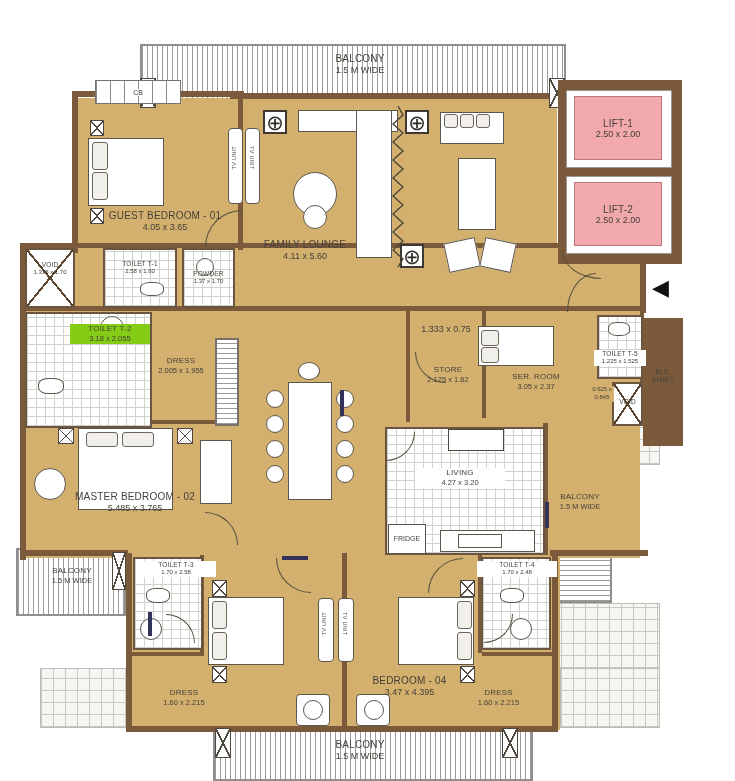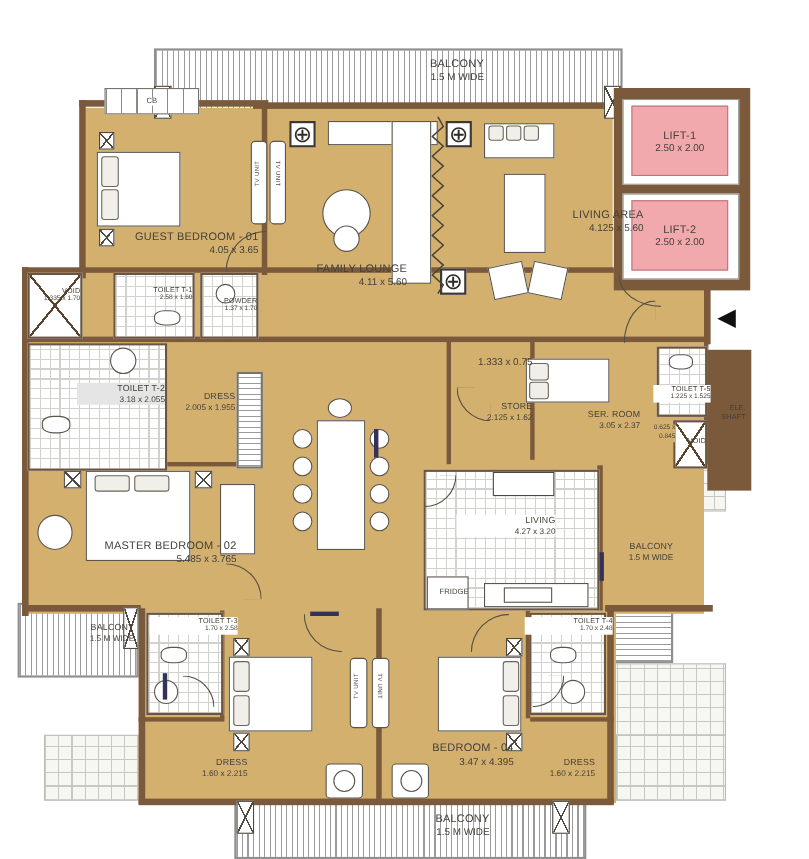--- a/index.html
+++ b/index.html
@@ -21,21 +21,21 @@
       repeating-linear-gradient(90deg,#c8c8c2 0 1px,transparent 1px 12px),
       repeating-linear-gradient(0deg,#c8c8c2 0 1px,transparent 1px 12px),#f6f6f3;
       border:1px solid #bdbdb7;box-sizing:border-box}
   .xfill{background-image:
       linear-gradient(to top right,transparent calc(50% - 1px),#5a4430 calc(50% - 1px) calc(50% + 1px),transparent calc(50% + 1px)),
       linear-gradient(to bottom right,transparent calc(50% - 1px),#5a4430 calc(50% - 1px) calc(50% + 1px),transparent calc(50% + 1px))}
   .xb{position:absolute;background:#fff;border:1px solid #4e483e;box-sizing:border-box;
       background-image:
       linear-gradient(to top right,transparent calc(50% - .7px),#4e483e calc(50% - .7px) calc(50% + .7px),transparent calc(50% + .7px)),
       linear-gradient(to bottom right,transparent calc(50% - .7px),#4e483e calc(50% - .7px) calc(50% + .7px),transparent calc(50% + .7px))}
-  .lb{position:absolute;text-align:right;line-height:1.3;white-space:nowrap;z-index:30}
+  .lb{position:absolute;text-align:center;line-height:1.3;white-space:nowrap;z-index:30}
   .lb span{display:block}
   .nm{font-size:10px;letter-spacing:.2px}
   .dm{font-size:9px}
   .sm .nm{font-size:8px}
   .sm .dm{font-size:7.5px}
   .xs .nm{font-size:6.5px}
   .xs .dm{font-size:6px}
   .furn{position:absolute;background:#fff;border:1px solid #5b564c;box-sizing:border-box;z-index:12}
   .soft{border-radius:4px}
   .circ{border-radius:50%}
@@ -148,21 +148,21 @@
     <span class="dm">2.58 x 1.60</span>
   </div>
 
   <div class="wroom tile" style="left:182px;top:248px;width:53px;height:60px"></div>
   <div class="lb xs" style="left:183px;top:270px;width:51px">
     <span class="nm">POWDER</span>
     <span class="dm">1.37 x 1.70</span>
   </div>
 
   <div class="wroom tile" style="left:25px;top:312px;width:127px;height:116px"></div>
-  <div class="lb sm" style="left:70px;top:348px;width:80px;background:#e5e5e5;z-index:31">
+  <div class="lb sm" style="left:70px;top:324px;width:80px;background:#84cc16;z-index:31">
     <span class="nm">TOILET T-2</span>
     <span class="dm">3.18 x 2.055</span>
   </div>
 
   <div class="wroom tile" style="left:385px;top:427px;width:160px;height:128px"></div>
   <div class="lb sm" style="left:415px;top:468px;width:90px;background:#fff;z-index:31">
     <span class="nm">LIVING</span>
     <span class="dm">4.27 x 3.20</span>
   </div>
 
@@ -206,24 +206,20 @@
 
   <div class="hatch-h" style="left:215px;top:338px;width:24px;height:88px;border-color:#77726a"></div>
 
   <div class="lb" style="left:95px;top:209px;width:140px">
     <span class="nm">GUEST BEDROOM - 01</span>
     <span class="dm">4.05 x 3.65</span>
   </div>
   <div class="lb" style="left:240px;top:238px;width:130px">
     <span class="nm">FAMILY LOUNGE</span>
     <span class="dm">4.11 x 5.60</span>
-  </div>
-  <div class="lb" style="left:455px;top:189px;width:130px">
-    <span class="nm">LIVING AREA</span>
-    <span class="dm">4.125 x 5.60</span>
   </div>
   <div class="lb sm" style="left:148px;top:356px;width:66px">
     <span class="nm">DRESS</span>
     <span class="dm">2.005 x 1.955</span>
   </div>
   <div class="lb sm" style="left:408px;top:324px;width:76px">
     <span class="dm" style="font-size:9px">1.333 x 0.75</span>
   </div>
   <div class="lb sm" style="left:412px;top:365px;width:72px">
     <span class="nm">STORE</span>

